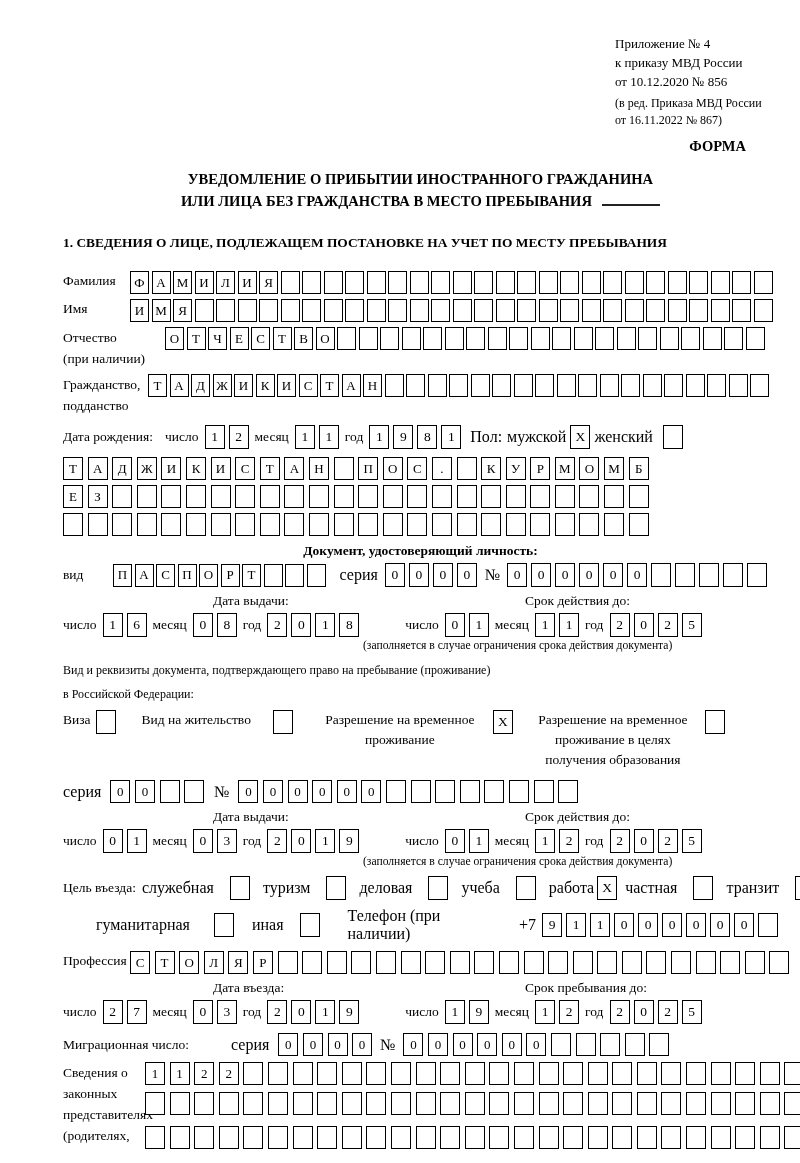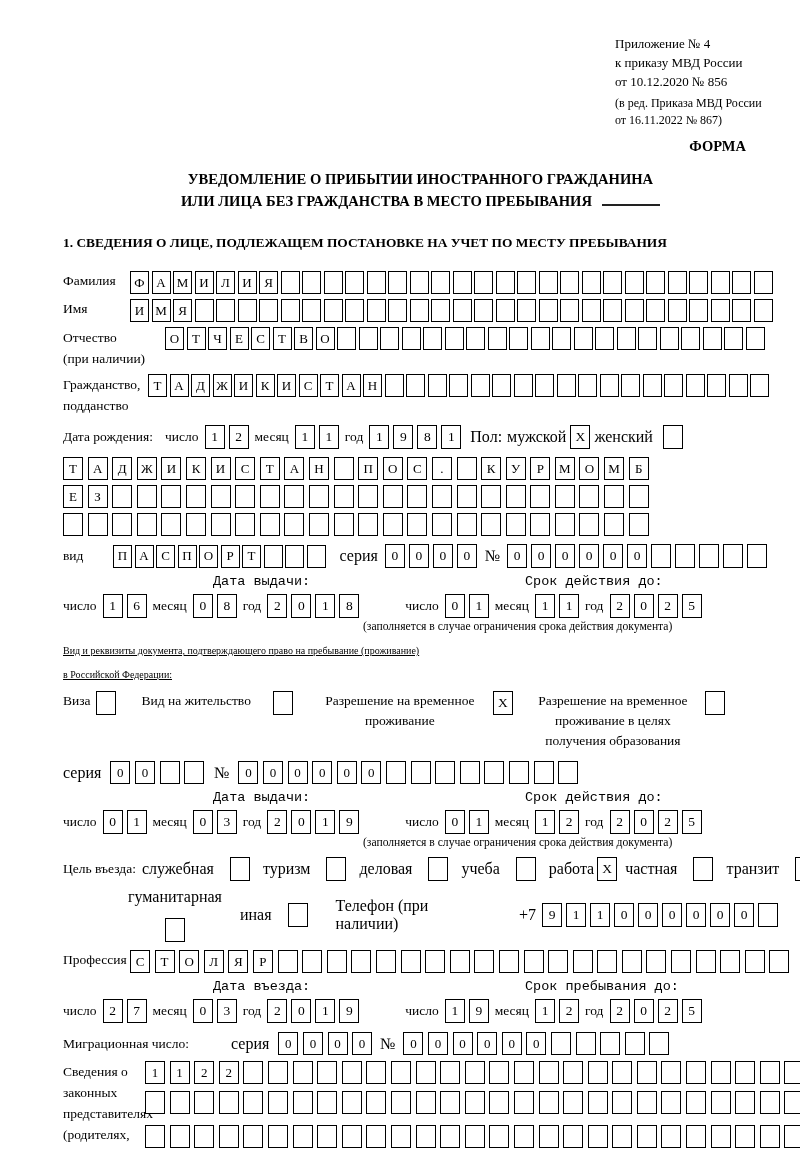--- a/index.html
+++ b/index.html
@@ -19,32 +19,32 @@
   .lbl{font-size:13.5px;line-height:20px;flex-shrink:0;}
   .lblcol{font-size:13.5px;line-height:21px;flex-shrink:0;}
   .cells{display:inline-flex;gap:2.5px;flex-shrink:0;}
   .cell{box-sizing:border-box;width:19px;height:23px;border:1.8px solid #000;display:inline-flex;align-items:center;justify-content:center;font-size:13px;background:#fff;flex-shrink:0;}
   .cells.wide{gap:4.6px;}
   .cells.wide .cell{width:20px;}
   .cells.date{gap:4px;}
   .cells.date .cell{width:20px;height:24px;font-size:13.5px;}
   .cells.box1 .cell{width:20px;height:24px;font-size:13.5px;}
   
-  .dheads{position:relative;font-size:13.5px;margin-top:6px;height:17px;font-family:Liberation Mono, monospace;}
+  .dheads{position:relative;font-size:13.5px;margin-top:6px;height:17px;}
   .dh1{position:absolute;left:150px;}
   .dh2{position:absolute;left:462px;}
   .dline{display:flex;align-items:center;margin-top:3px;}
   .dgroup{display:inline-flex;align-items:center;gap:6px;}
   .dgroup .dlbl{font-size:13.5px;}
   .noteR{font-size:11.6px;margin-left:300px;margin-top:2px;}
   
   .optrow{display:flex;align-items:flex-start;margin-top:6px;}
   .optlbl{font-size:13.5px;line-height:20px;}
   .optctr{text-align:center;}
-  .stayline{font-size:10px;line-height:20px;margin-top:8px;text-decoration:underline;}
+  .stayline{font-size:12px;line-height:20px;margin-top:8px;}
   
   .popt{display:inline-flex;align-items:center;gap:16px;}
 </style>
 </head>
 <body>
 
 <div class="page">
 
   <div class="hdr">
     <div>Приложение № 4</div>
@@ -319,20 +319,21 @@
           <span class="cell"></span>
           <span class="cell"></span>
           <span class="cell"></span>
           <span class="cell"></span>
           <span class="cell"></span>
           <span class="cell"></span>
         </div>
     </span>
   </div>
 
+  <div style="text-align:center;font-weight:bold;font-size:13.5px;margin-top:3px;">Документ, удостоверяющий личность:</div>
 
   <div class="frow" style="align-items:center;margin-top:4px;">
     <span class="lbl" style="width:50px;">вид</span>
     <span class="cells">
         <span class="cell">П</span>
         <span class="cell">А</span>
         <span class="cell">С</span>
         <span class="cell">П</span>
         <span class="cell">О</span>
         <span class="cell">Р</span>
@@ -544,21 +545,21 @@
         </span>
       </span>
     <span class="popt" style="margin-left:13px;">
         <span class="dlbl">транзит</span>
         <span class="cells box1">
           <span class="cell"></span>
         </span>
       </span>
   </div>
   <div class="frow" style="align-items:center;margin-top:7px;">
-    <span class="popt" style="margin-left:65px;gap:12px;flex-direction:column;">
+    <span class="popt" style="margin-left:33px;gap:24px;">
         <span class="dlbl">гуманитарная</span>
         <span class="cells box1">
           <span class="cell"></span>
         </span>
       </span>
     <span class="popt" style="margin-left:18px;gap:16px;">
         <span class="dlbl">иная</span>
         <span class="cells box1">
           <span class="cell"></span>
         </span>

